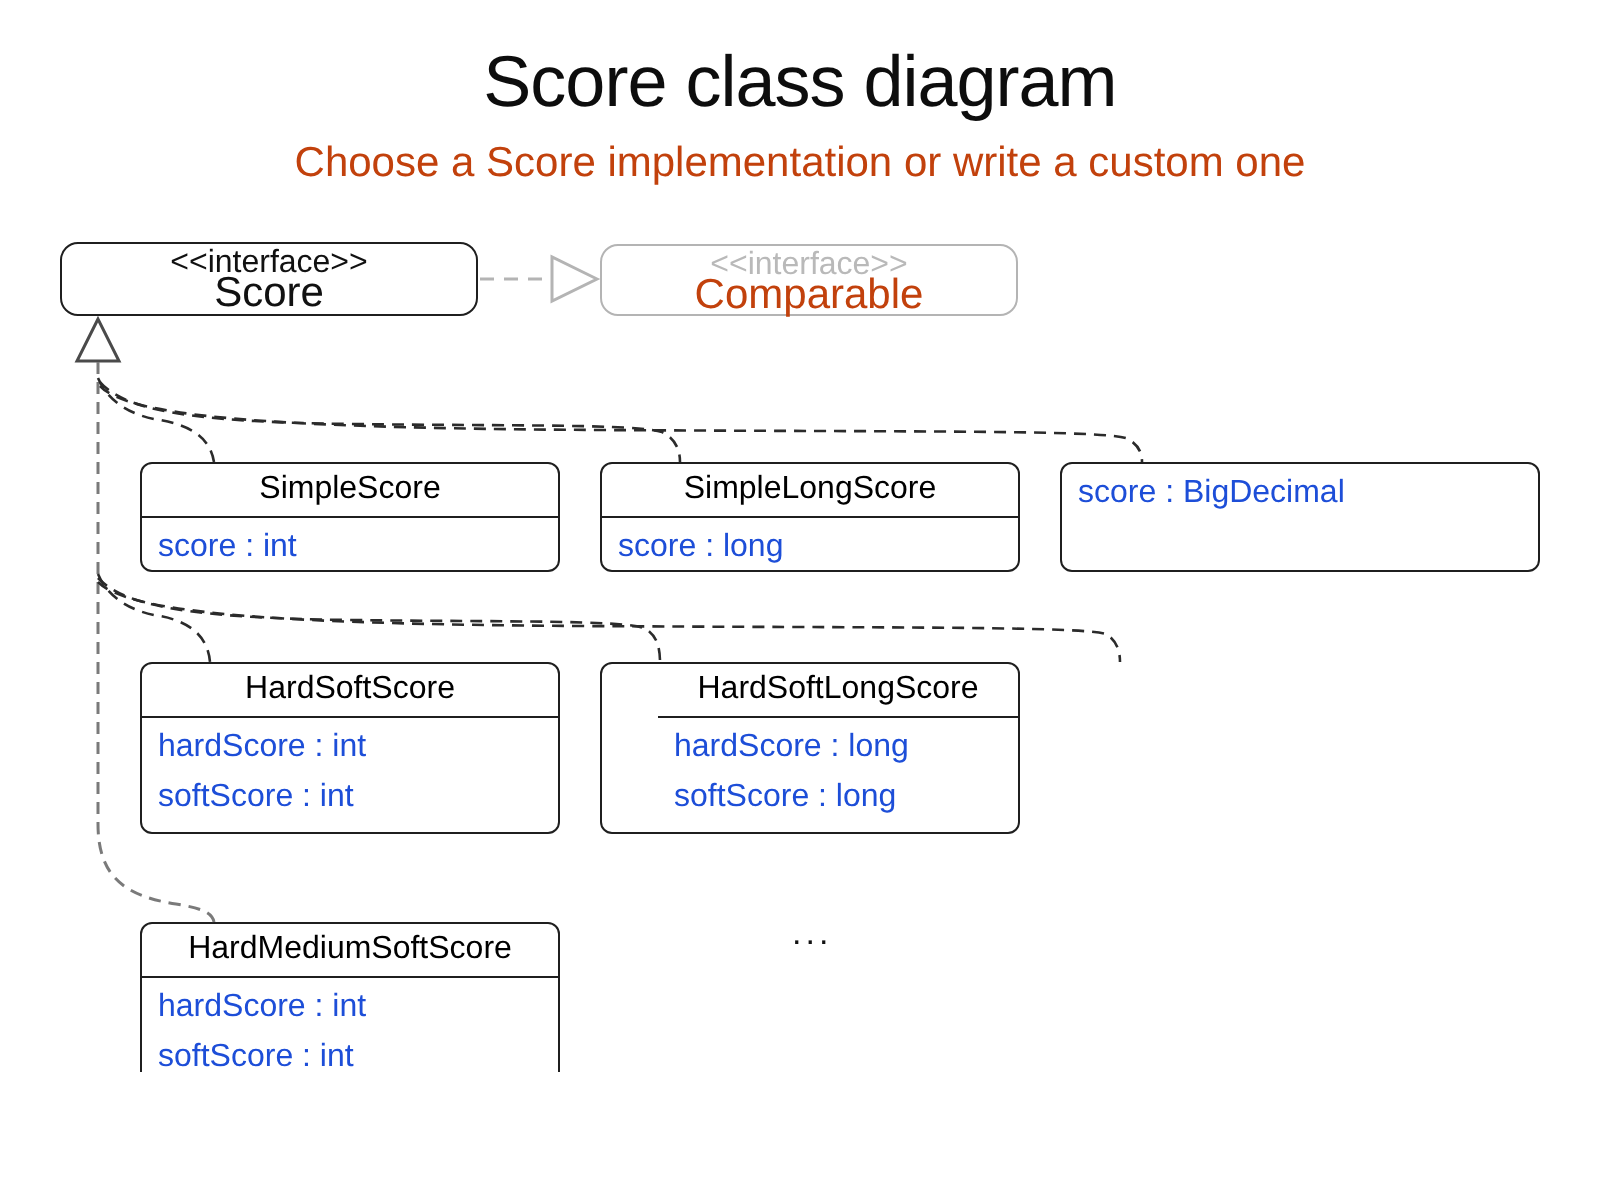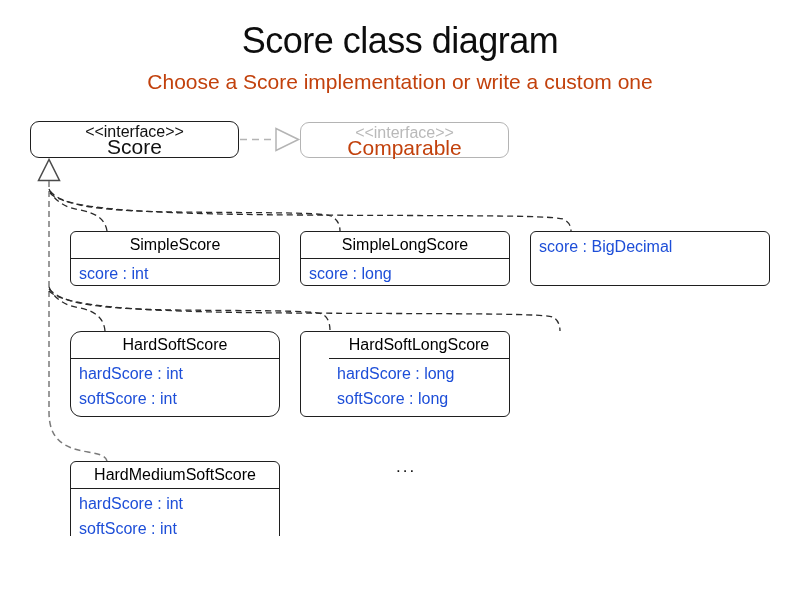--- a/index.html
+++ b/index.html
@@ -31,21 +31,21 @@
   }
   .class-name{
     font-size:16px;line-height:26px;height:26px;text-align:center;
     border-bottom:1.5px solid #1f1f1f;white-space:nowrap;overflow:hidden;color:#000;
   }
   .class-attrs{padding:2px 8px 0 8px;font-size:16px;line-height:25px;color:#1d4ed8;}
   .attr{white-space:nowrap;}
   .b-r1c1{left:70px;top:231px;width:210px;height:55px;}
   .b-r1c2{left:300px;top:231px;width:210px;height:55px;}
   .b-r1c3{left:530px;top:231px;width:240px;height:55px;}
-  .b-r2c1{left:70px;top:331px;width:210px;height:86px;border-radius:11px;}
+  .b-r2c1{left:70px;top:331px;width:210px;height:86px;}
   .b-r2c2{left:300px;top:331px;width:210px;height:86px;padding-left:28px;}
   .b-r2c3{left:530px;top:331px;width:240px;height:86px;}
   .b-r3c1{left:70px;top:461px;width:210px;height:109px;}
   .ellipsis{
     position:absolute;left:396px;top:457px;font-size:17px;color:#111;
     letter-spacing:2px;white-space:nowrap;
   }
   svg.connectors{position:absolute;left:0;top:0;pointer-events:none;}
 </style>
 </head>

